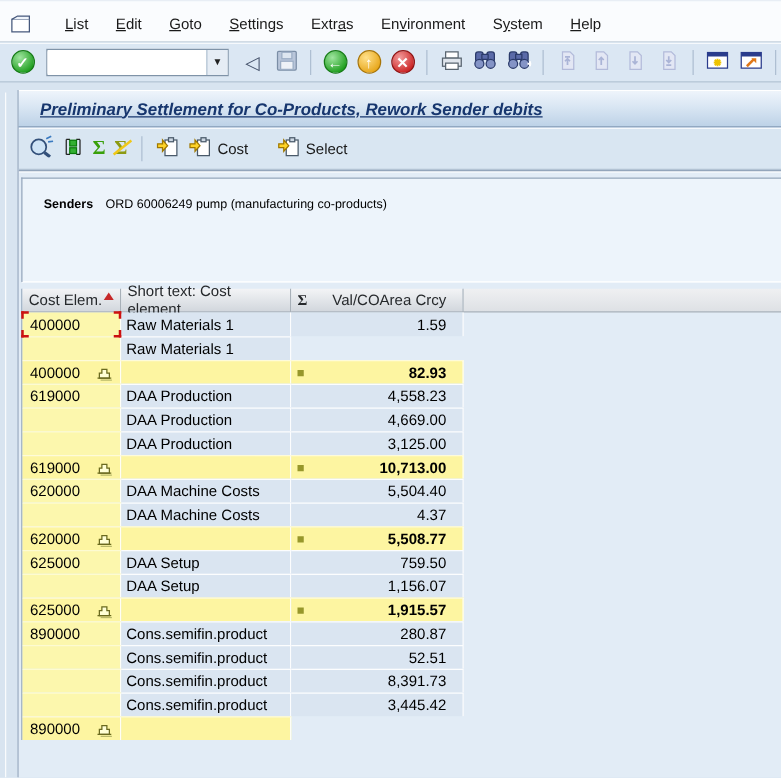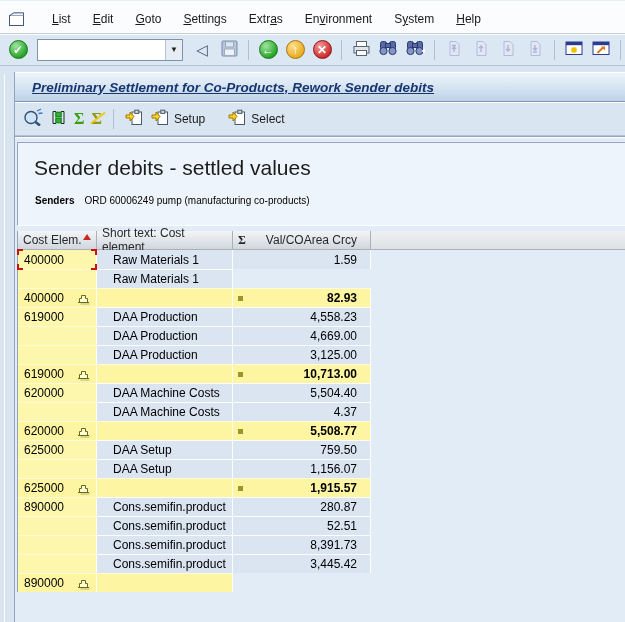--- a/index.html
+++ b/index.html
@@ -78,21 +78,21 @@
     border-bottom:6px solid #c62828; margin-left:auto; margin-bottom:6px;}
   .c1{width:79px;} .c2{width:136px;} .c3{width:138px;}
   .hc.c3{justify-content:space-between; padding-right:13px;}
   .hsigma{font-family:"Liberation Serif",serif; font-weight:bold; font-size:12px;}
 
   .tr{display:flex; height:19px;}
   .td{border-top:1px solid rgba(255,255,255,.9); border-right:1px solid rgba(255,255,255,.9);
     display:flex; align-items:center; font-size:12px; cursor:pointer; flex:0 0 auto; position:relative;}
   .tr:first-child .td{border-top:none;}
   .td.key{background:var(--key-cell); padding-left:6px; border-top-color:rgba(255,255,255,.45);}
-  .td.txt{background:var(--data-row); padding-left:16px;text-align:center;}
+  .td.txt{background:var(--data-row); padding-left:4px;text-align:center;}
   .td.val{background:var(--data-row); justify-content:flex-end; padding-right:13px;}
   .tr.sub .td{background:var(--subtotal-row); border-top-color:rgba(255,255,255,.6);}
   .tr.sub .td.val{font-weight:bold;}
   .stamp{margin-left:12px; display:inline-flex;}
   .mark{position:absolute; left:5px; top:7px; width:5px; height:5px; background:#97972b;}
   .corner{position:absolute; width:6px; height:6px; border:2px solid var(--selection-red); z-index:3;}
   .corner.tl{top:-1px; left:-1px; border-right:none; border-bottom:none;}
   .corner.tr2{top:-1px; right:-1px; border-left:none; border-bottom:none;}
   .corner.bl{bottom:-1px; left:-1px; border-right:none; border-top:none;}
   .corner.br{bottom:-1px; right:-1px; border-left:none; border-top:none;}
@@ -262,35 +262,34 @@
             <rect x="9.8" y="1.2" width="4" height="3.2" fill="#cdd8e4" stroke="#4a5a6a"></rect>
             <polygon points="1,6 5,6 5,3 9,7.5 5,12 5,9 1,9" fill="#ffd428" stroke="#a07800"></polygon>
           </svg></span>
       </button>
       <button class="abtn">
         <span class="icon"><svg width="19" height="17" viewBox="0 0 19 17">
             <rect x="7" y="3" width="9.5" height="12.5" fill="#fff" stroke="#4a5a6a"></rect>
             <rect x="9.8" y="1.2" width="4" height="3.2" fill="#cdd8e4" stroke="#4a5a6a"></rect>
             <polygon points="1,6 5,6 5,3 9,7.5 5,12 5,9 1,9" fill="#ffd428" stroke="#a07800"></polygon>
           </svg></span>
-        <span>Setup</span>
+        <span>Cost</span>
       </button>
       <button class="abtn" style="margin-left: 16px;">
         <span class="icon"><svg width="19" height="17" viewBox="0 0 19 17">
             <rect x="7" y="3" width="9.5" height="12.5" fill="#fff" stroke="#4a5a6a"></rect>
             <rect x="9.8" y="1.2" width="4" height="3.2" fill="#cdd8e4" stroke="#4a5a6a"></rect>
             <polygon points="1,6 5,6 5,3 9,7.5 5,12 5,9 1,9" fill="#ffd428" stroke="#a07800"></polygon>
           </svg></span>
         <span>Select</span>
       </button>
     </div>
 
   <div class="content">
     <div class="header-panel">
-      <div class="h1">Sender debits - settled values</div>
       <div class="senders">
         <span class="b">Senders</span><span>ORD 60006249 pump (manufacturing co-products)</span>
       </div>
     </div>
 
     <div class="grid">
       <div class="thead" id="thead">
           <div class="hc c1">
             <span>Cost Elem.</span>
             <span class="sort-asc"></span>

